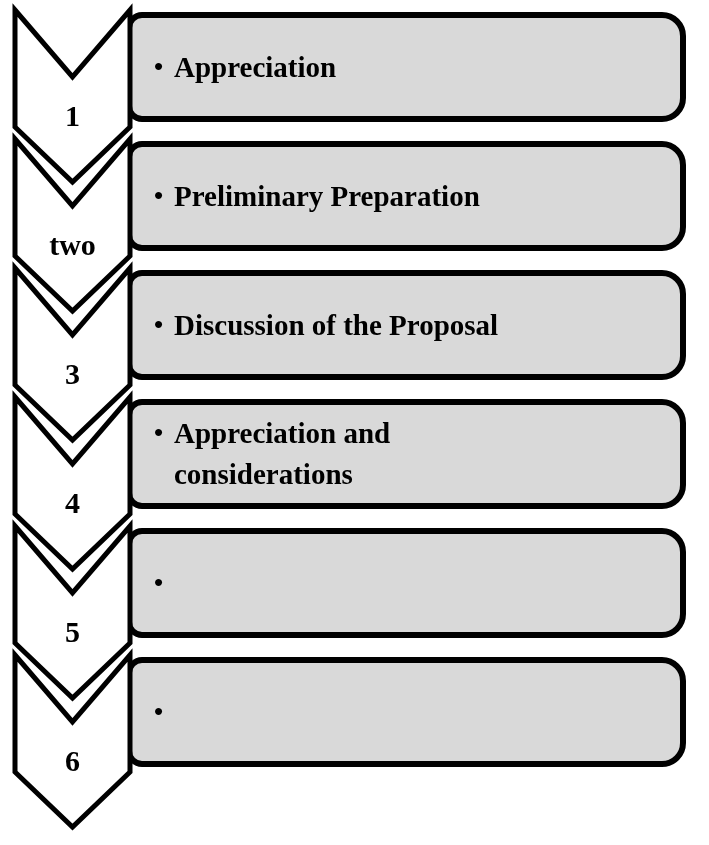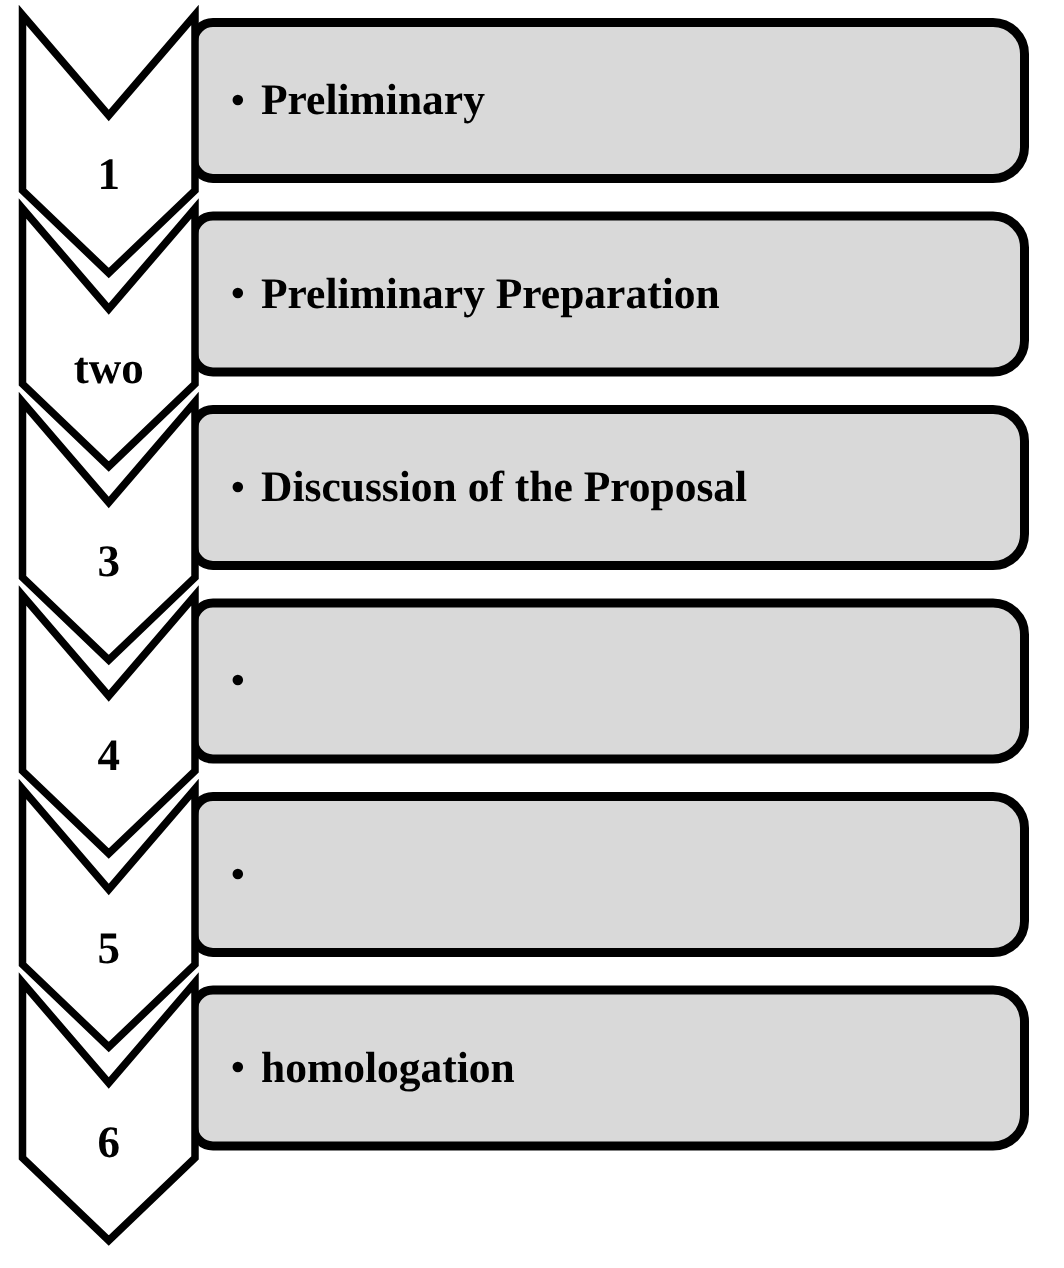--- a/index.html
+++ b/index.html
@@ -106,50 +106,50 @@
 
     <g>
       <path d="M 15 655 L 72.5 722 L 130 655 L 130 772 L 72.5 827 L 15 772 Z" fill="#ffffff" stroke="#000000" stroke-width="5"></path>
       <text class="chevron-number" x="72.5" y="771" text-anchor="middle">6</text>
     </g>
   </svg>
 
   <div class="step-box step-box-0">
     <div class="step-label-wrap">
       <span class="bullet">•</span>
-      <span class="step-label">Preliminary</span>
+      <span class="step-label">Appreciation</span>
     </div>
   </div>
 
   <div class="step-box step-box-1">
     <div class="step-label-wrap">
       <span class="bullet">•</span>
       <span class="step-label">Preliminary Preparation</span>
     </div>
   </div>
 
   <div class="step-box step-box-2">
     <div class="step-label-wrap">
       <span class="bullet">•</span>
       <span class="step-label">Discussion of the Proposal</span>
     </div>
   </div>
 
   <div class="step-box step-box-3">
     <div class="step-label-wrap">
       <span class="bullet">•</span>
+      <span class="step-label">Appreciation and considerations</span>
     </div>
   </div>
 
   <div class="step-box step-box-4">
     <div class="step-label-wrap">
       <span class="bullet">•</span>
     </div>
   </div>
 
   <div class="step-box step-box-5">
     <div class="step-label-wrap">
       <span class="bullet">•</span>
-      <span class="step-label">homologation</span>
     </div>
   </div>
 
 </div>
 
 </body></html>

